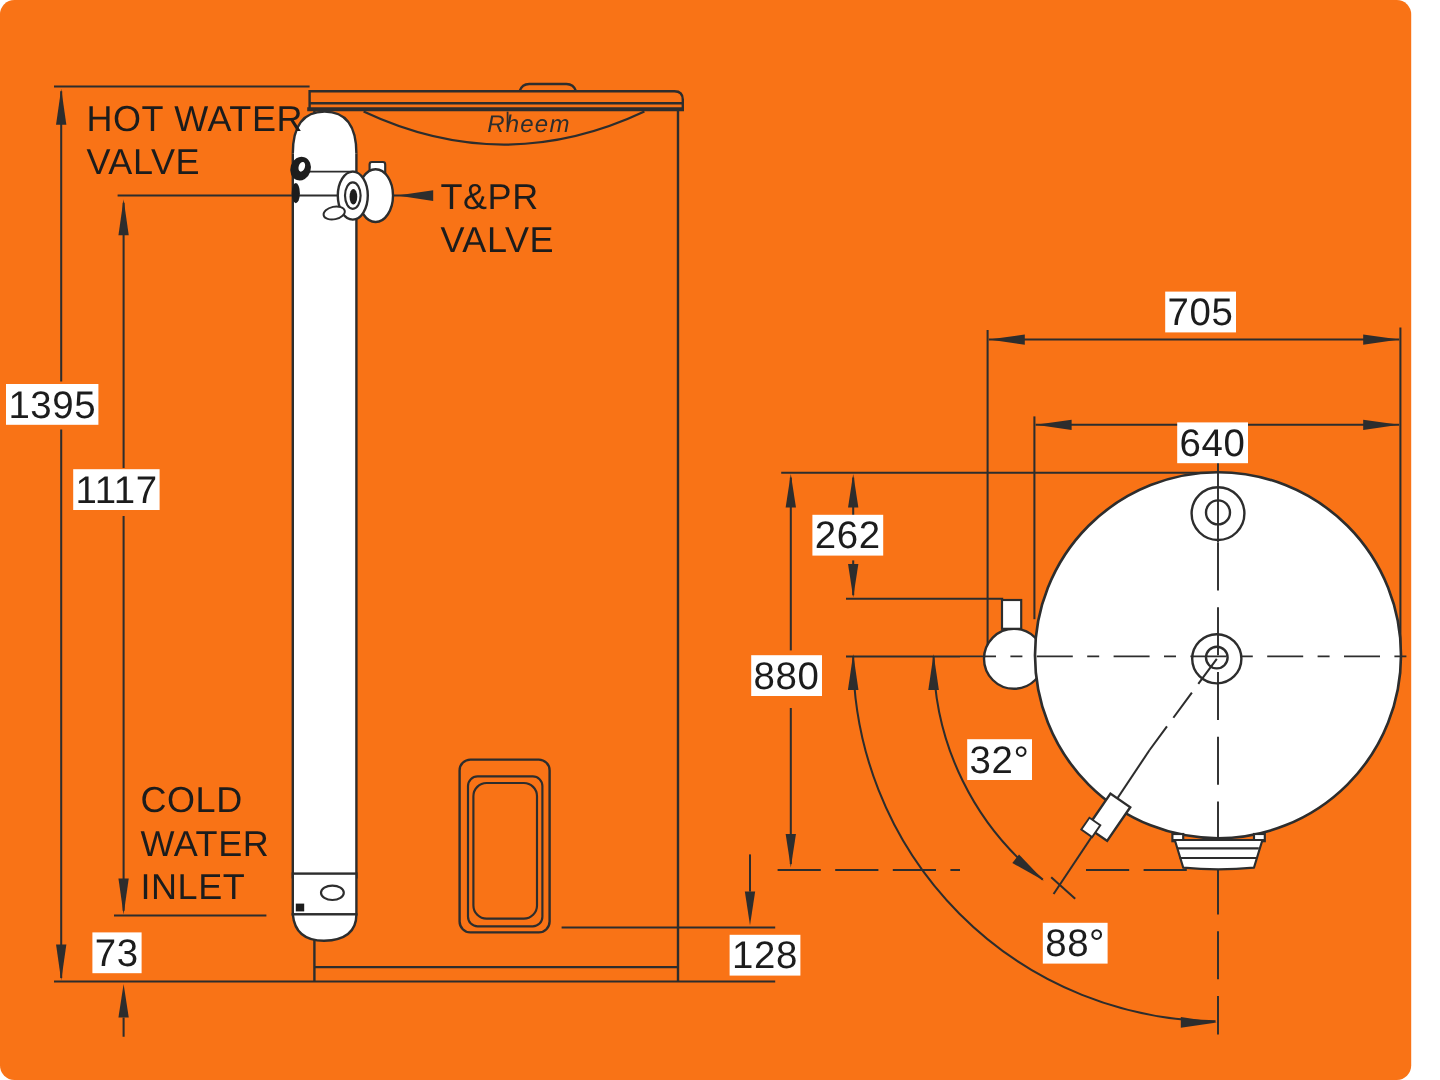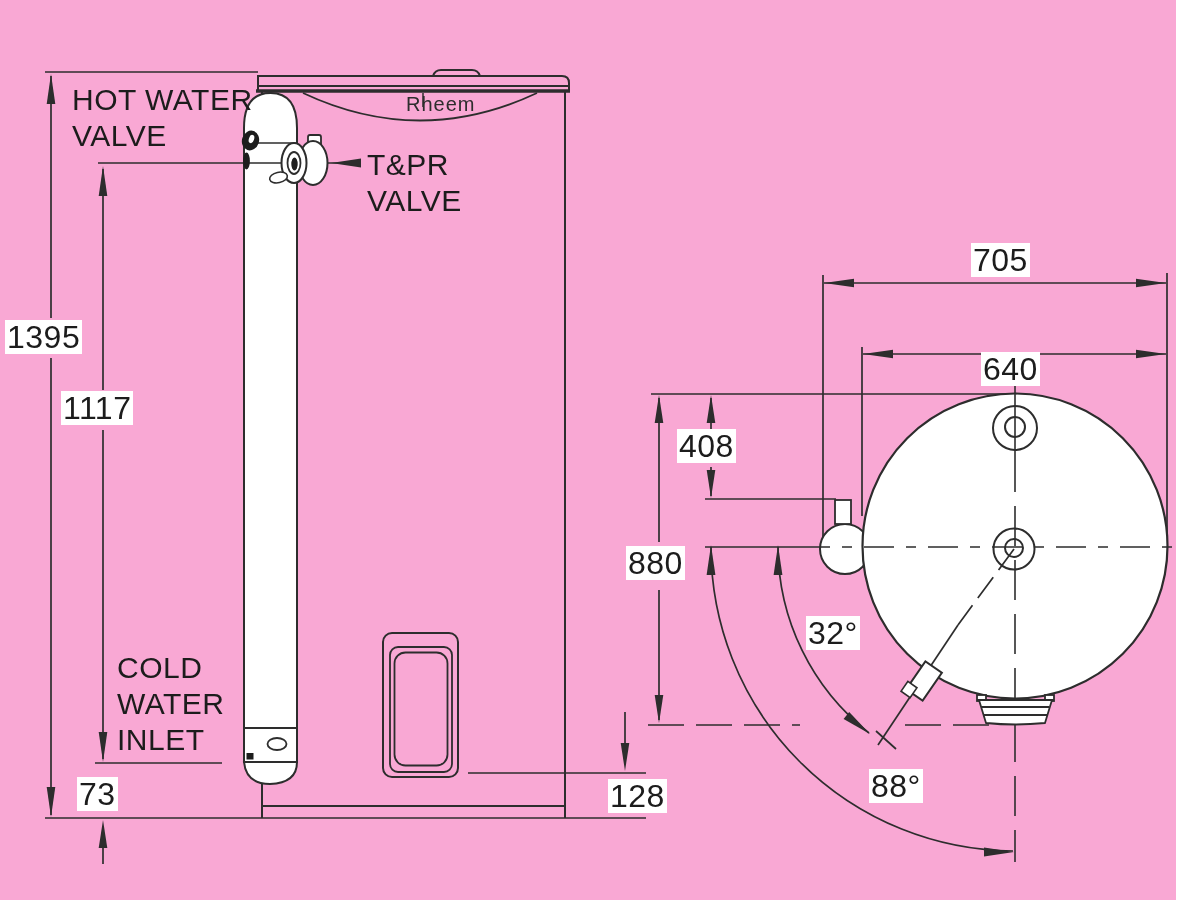--- a/index.html
+++ b/index.html
@@ -1,27 +1,27 @@
 <!DOCTYPE html>
 <html><head>
 <meta charset="utf-8">
 <style>
   html,body{margin:0;padding:0;background:#fff;}
   .stage{
-    position:relative;width:1176px;height:900px;background:#f9a8d4;
-    font-family:"Liberation Sans", sans-serif;overflow:hidden;
+    position:relative;width:1176px;height:900px;background:#f97316;
+    font-family:"Liberation Sans", sans-serif;overflow:hidden;border-radius:12px;
   }
   .stage svg{position:absolute;left:0;top:0;}
   .lbl{
     position:absolute;color:#1c1c1c;white-space:pre;
     font-family:"Liberation Sans", sans-serif;
   }
   .dim{font-size:32px;line-height:34px;letter-spacing:0.5px;background:#fff;padding:0 2px;}
   .cap{font-size:30px;line-height:36px;letter-spacing:0.5px;}
-  .logo{font-size:20px;letter-spacing:1px;color:#2d2d2d;}
+  .logo{font-size:20px;font-style:italic;letter-spacing:1px;color:#2d2d2d;}
 </style>
 </head>
 <body>
 
 <div class="stage">
 <svg width="1200" height="900" viewBox="0 0 1200 900" fill="none" stroke="#2d2d2d" stroke-width="2" stroke-linecap="butt">
 
   <g stroke-width="1.7">
 
     <line x1="45" y1="72" x2="258" y2="72"></line>
@@ -181,17 +181,17 @@
 
   <div class="lbl logo" style="left:406px;top:93px;">Rheem</div>
 
   <div class="lbl dim" style="left:5px;top:320px;">1395</div>
   <div class="lbl dim" style="left:61px;top:391px;text-align:center;">1117</div>
   <div class="lbl dim" style="left:77px;top:777px;">73</div>
   <div class="lbl dim" style="left:608px;top:779px;">128</div>
 
   <div class="lbl dim" style="left:971px;top:243px;">705</div>
   <div class="lbl dim" style="left:981px;top:308px;margin-top:44px;">640</div>
-  <div class="lbl dim" style="left:677px;top:429px;">408</div>
+  <div class="lbl dim" style="left:677px;top:429px;">262</div>
   <div class="lbl dim" style="left:626px;top:546px;">880</div>
   <div class="lbl dim" style="left:806px;top:616px;">32°</div>
   <div class="lbl dim" style="left:869px;top:769px;">88°</div>
 </div>
 
 </body></html>

